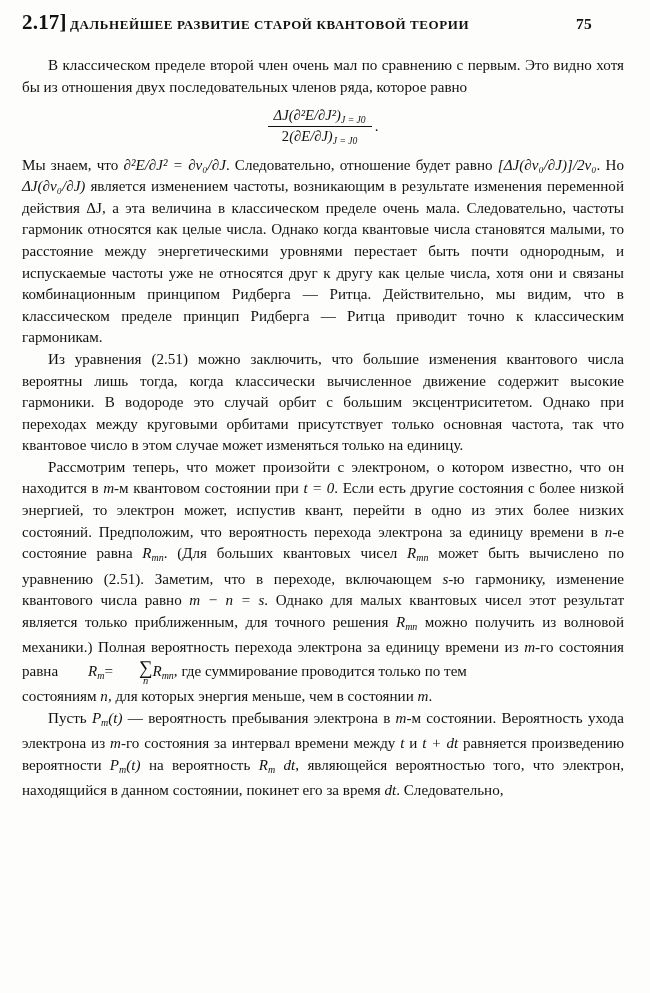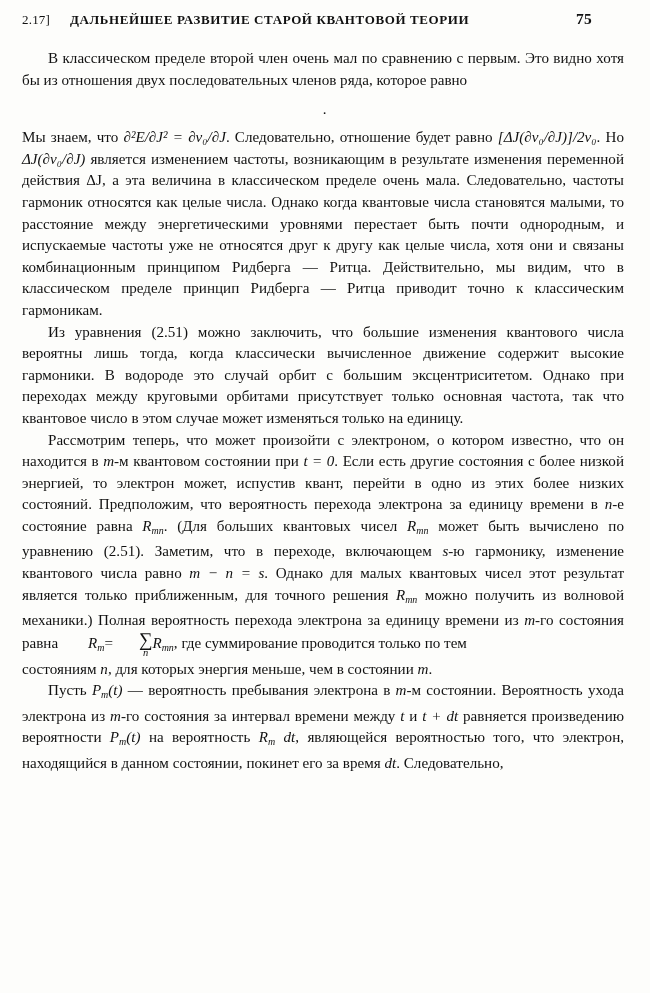--- a/index.html
+++ b/index.html
@@ -25,22 +25,22 @@
   .header {
     display: flex;
     align-items: baseline;
     justify-content: space-between;
     font-weight: bold;
     font-size: 15.5px;
     letter-spacing: 0.2px;
     margin-bottom: 2px;
   }
   .header .hdr-left {
-    font-size: 13px;
-    font-weight: normal;
+    font-size: 21px;
+    font-weight: bold;
     min-width: 48px;
   }
   .header .hdr-center {
     flex: 1;
     text-align: left;
     font-size: 13px;
     letter-spacing: 0.6px;
     font-weight: bold;
   }
   .header .hdr-right {
@@ -141,21 +141,26 @@
     <span class="hdr-left">2.17]</span>
     <span class="hdr-center">ДАЛЬНЕЙШЕЕ РАЗВИТИЕ СТАРОЙ КВАНТОВОЙ ТЕОРИИ</span>
     <span class="hdr-right">75</span>
   </div>
 
   <div class="body-text">
 
     <p class="para">В классическом пределе второй член очень мал по сравнению с первым. Это видно хотя бы из отношения двух последовательных членов ряда, которое равно</p>
 
     <div class="formula">
-      <span class="after-frac">.</span>
+      <span class="frac-wrap">
+        <span class="frac">
+          <span class="num"><span class="it">ΔJ</span><span class="it">(∂²E/∂J²)</span><sub class="it">J = J</sub><sub>0</sub></span>
+          <span class="den"><span class="up">2</span><span class="it">(∂E/∂J)</span><sub class="it">J = J</sub><sub>0</sub></span>
+        </span>
+      </span><span class="after-frac">.</span>
     </div>
 
     <p class="para" style="text-indent:0;"><span>Мы знаем, что </span><span class="it">∂²E/∂J² = ∂ν₀/∂J</span><span>. Следовательно, отношение будет равно </span><span class="it">[ΔJ(∂ν₀/∂J)]/2ν₀</span><span>. Но </span><span class="it">ΔJ(∂ν₀/∂J)</span><span> является изменением частоты, возникающим в результате изменения переменной действия ΔJ, а эта величина в классическом пределе очень мала. Следовательно, частоты гармоник относятся как целые числа. Однако когда квантовые числа становятся малыми, то расстояние между энергетическими уровнями перестает быть почти однородным, и испускаемые частоты уже не относятся друг к другу как целые числа, хотя они и связаны комбинационным принципом Ридберга — Ритца. Действительно, мы видим, что в классическом пределе принцип Ридберга — Ритца приводит точно к классическим гармоникам.</span></p>
 
     <p class="para">Из уравнения (2.51) можно заключить, что большие изменения квантового числа вероятны лишь тогда, когда классически вычисленное движение содержит высокие гармоники. В водороде это случай орбит с большим эксцентриситетом. Однако при переходах между круговыми орбитами присутствует только основная частота, так что квантовое число в этом случае может изменяться только на единицу.</p>
 
     <p class="para"><span>Рассмотрим теперь, что может произойти с электроном, о котором известно, что он находится в </span><span class="it">m</span><span>-м квантовом состоянии при </span><span class="it">t = 0</span><span>. Если есть другие состояния с более низкой энергией, то электрон может, испустив квант, перейти в одно из этих более низких состояний. Предположим, что вероятность перехода электрона за единицу времени в </span><span class="it">n</span><span>-е состояние равна </span><span class="it">R</span><sub class="it">mn</sub><span>. (Для больших квантовых чисел </span><span class="it">R</span><sub class="it">mn</sub><span> может быть вычислено по уравнению (2.51). Заметим, что в переходе, включающем </span><span class="it">s</span><span>-ю гармонику, изменение квантового числа равно </span><span class="it">m − n = s</span><span>. Однако для малых квантовых чисел этот результат является только приближенным, для точного решения </span><span class="it">R</span><sub class="it">mn</sub><span> можно получить из волновой механики.) Полная вероятность перехода электрона за единицу времени из </span><span class="it">m</span><span>-го состояния равна </span><span class="inline-mid"><span class="it">R</span><sub class="it">m</sub><span class="up">=</span><span class="sum"><span class="sig">∑</span><span class="idx">n</span></span><span class="it">R</span><sub class="it">mn</sub></span><span>, где суммирование проводится только по тем</span></p>
 
     <p class="para" style="text-indent:0;"><span>состояниям </span><span class="it">n</span><span>, для которых энергия меньше, чем в состоянии </span><span class="it">m</span><span>.</span></p>
 

